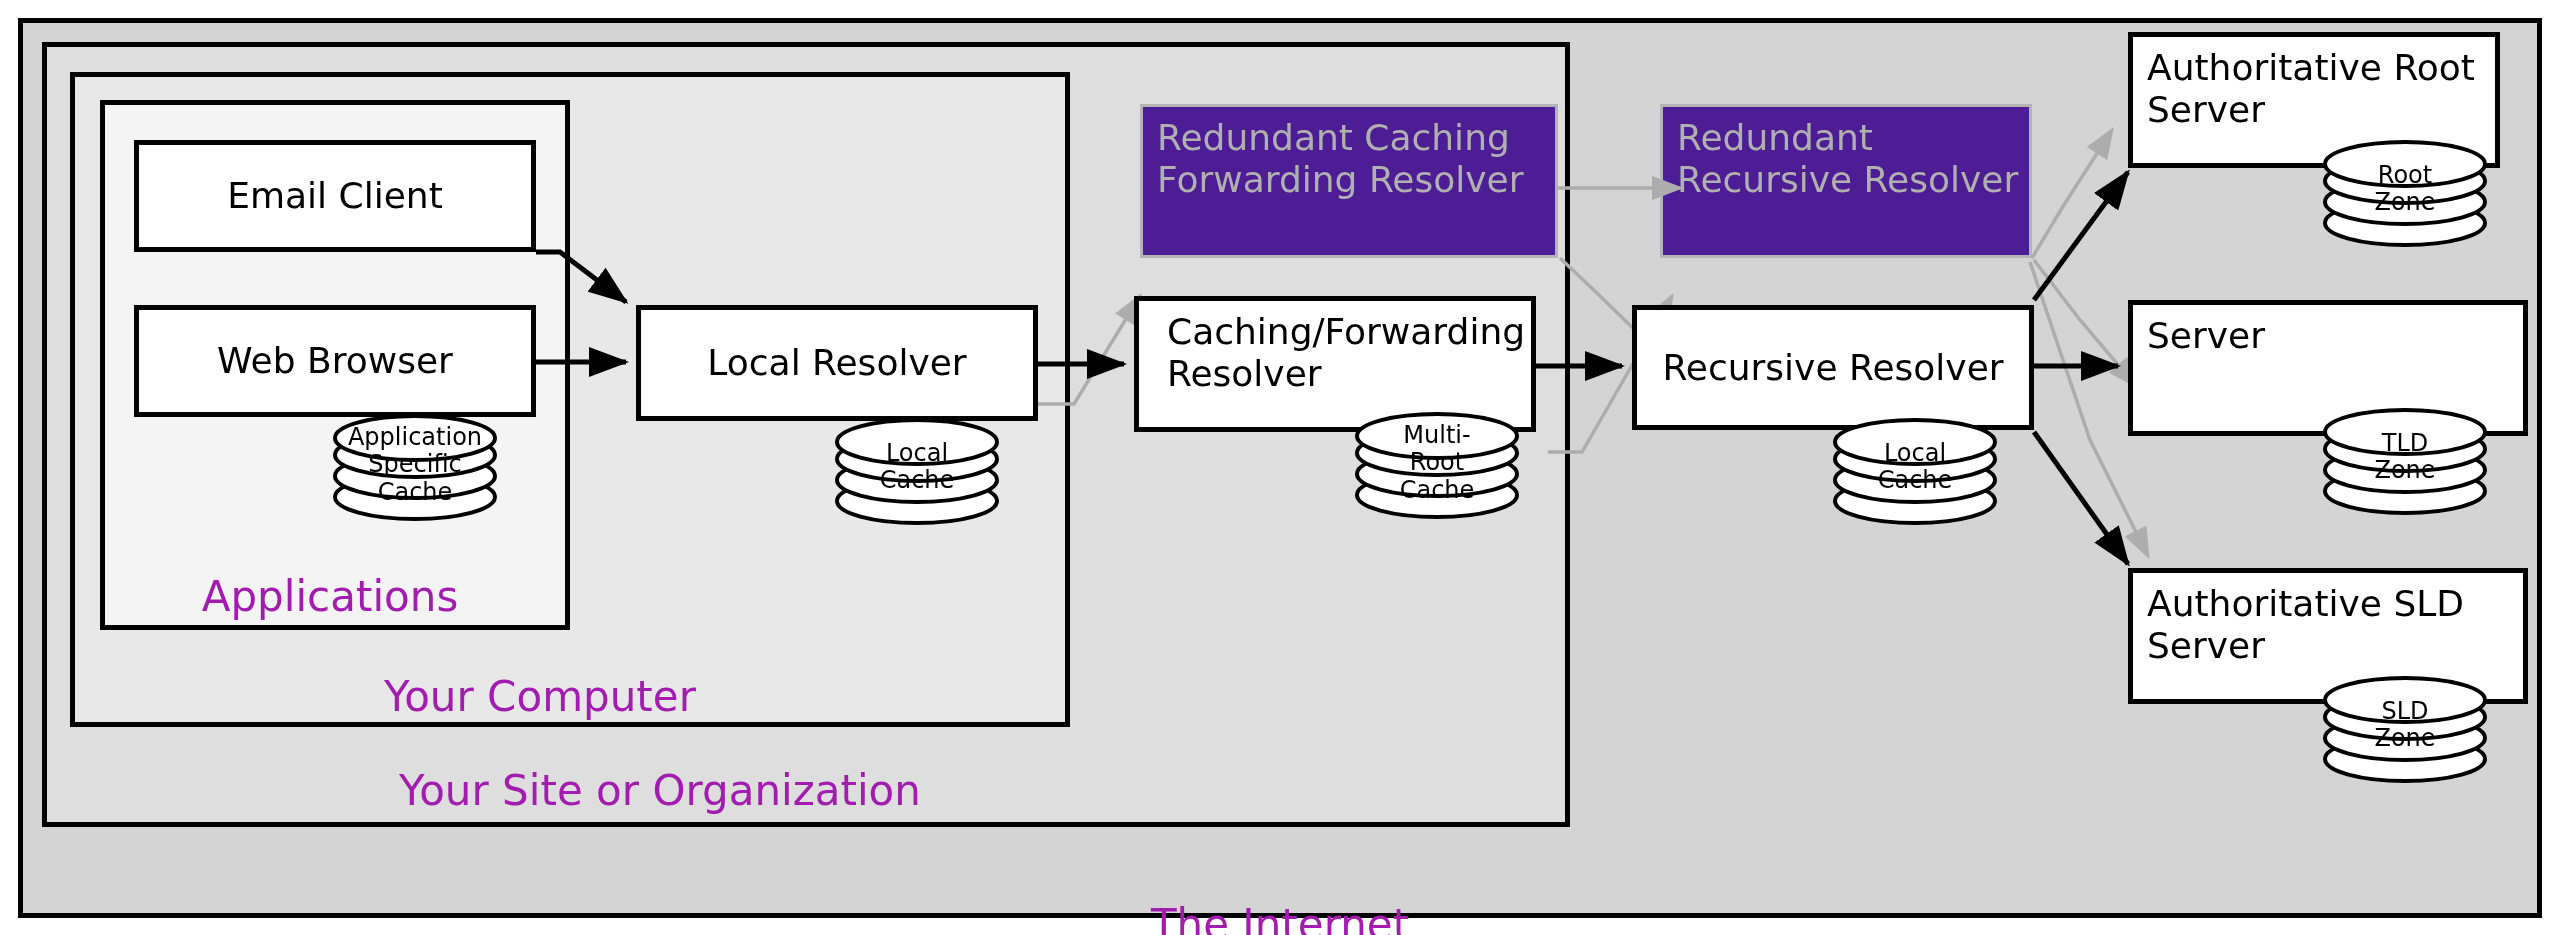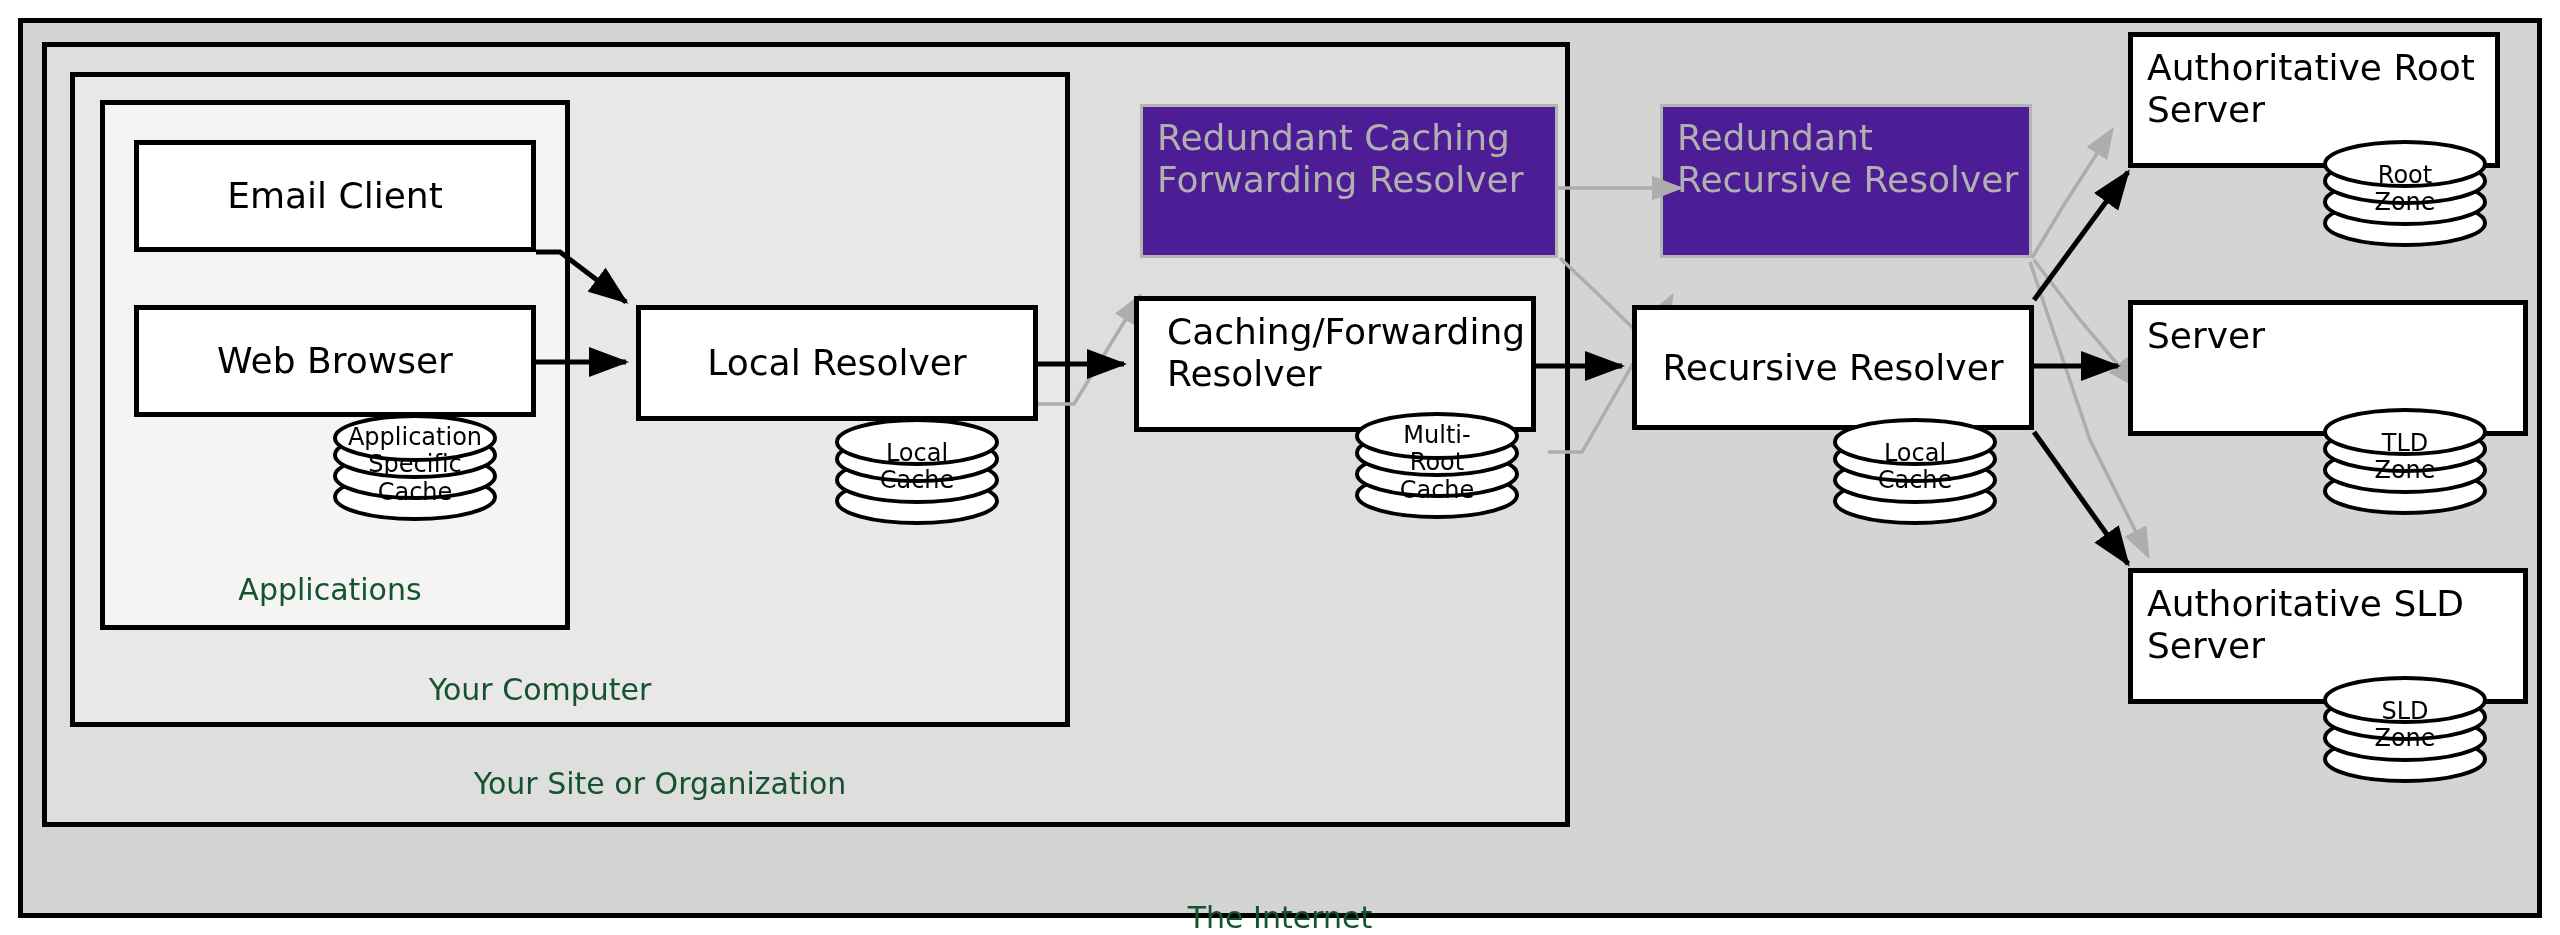--- a/index.html
+++ b/index.html
@@ -7,21 +7,21 @@
   body{font-family:"DejaVu Sans","Liberation Sans",sans-serif;}
   #stage{position:relative;width:2560px;height:935px;background:#ffffff;overflow:hidden;}
 
   
   .zone{position:absolute;box-sizing:border-box;border:5px solid #000;}
   #zone-internet{left:18px;top:18px;width:2524px;height:900px;background:#d4d4d4;}
   #zone-site{left:42px;top:42px;width:1528px;height:785px;background:#dedede;}
   #zone-computer{left:70px;top:72px;width:1000px;height:655px;background:#e8e8e8;}
   #zone-apps{left:100px;top:100px;width:470px;height:530px;background:#f4f4f4;}
 
-  .zone-label{position:absolute;color:#14532d;font-size:30px;white-space:nowrap;
+  .zone-label{position:absolute;color:#a21caf;font-size:42px;white-space:nowrap;
               letter-spacing:0;text-align:center;}
 
   
   .node{position:absolute;box-sizing:border-box;border:5px solid #000;background:#ffffff;
         color:#000;font-size:36px;line-height:1.16;padding:10px 14px;z-index:6;}
   .node .txt{display:block;white-space:nowrap;}
   .node.center{display:flex;align-items:center;justify-content:center;text-align:right;}
 
   
   .ghost{position:absolute;box-sizing:border-box;border:3px solid #b4b4b4;background:#4c1d95;

